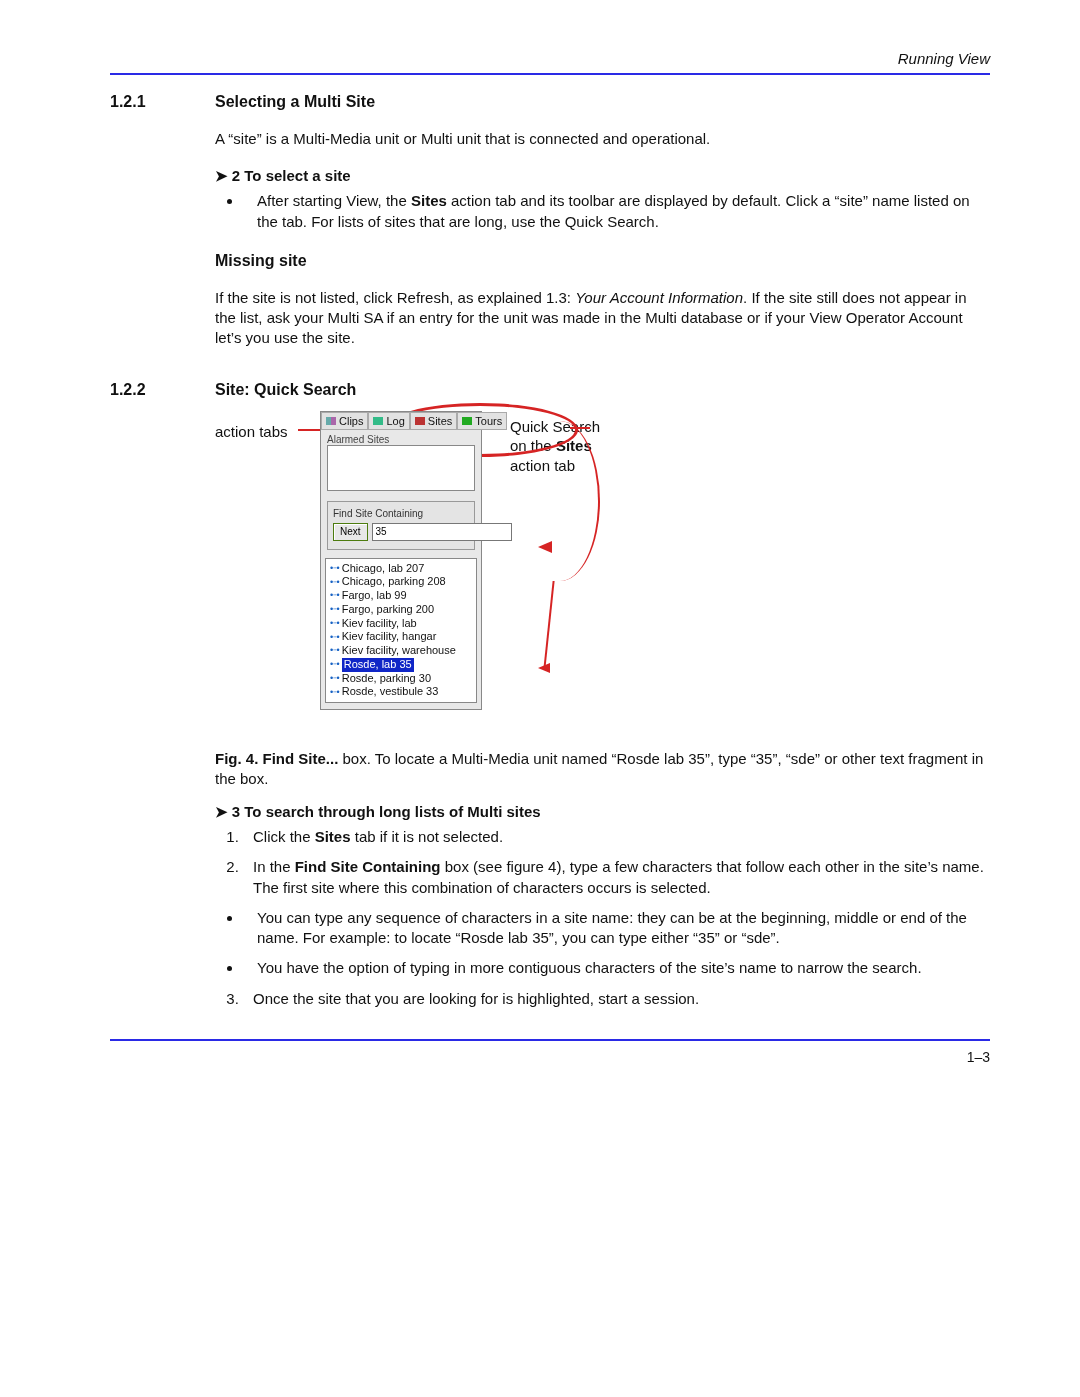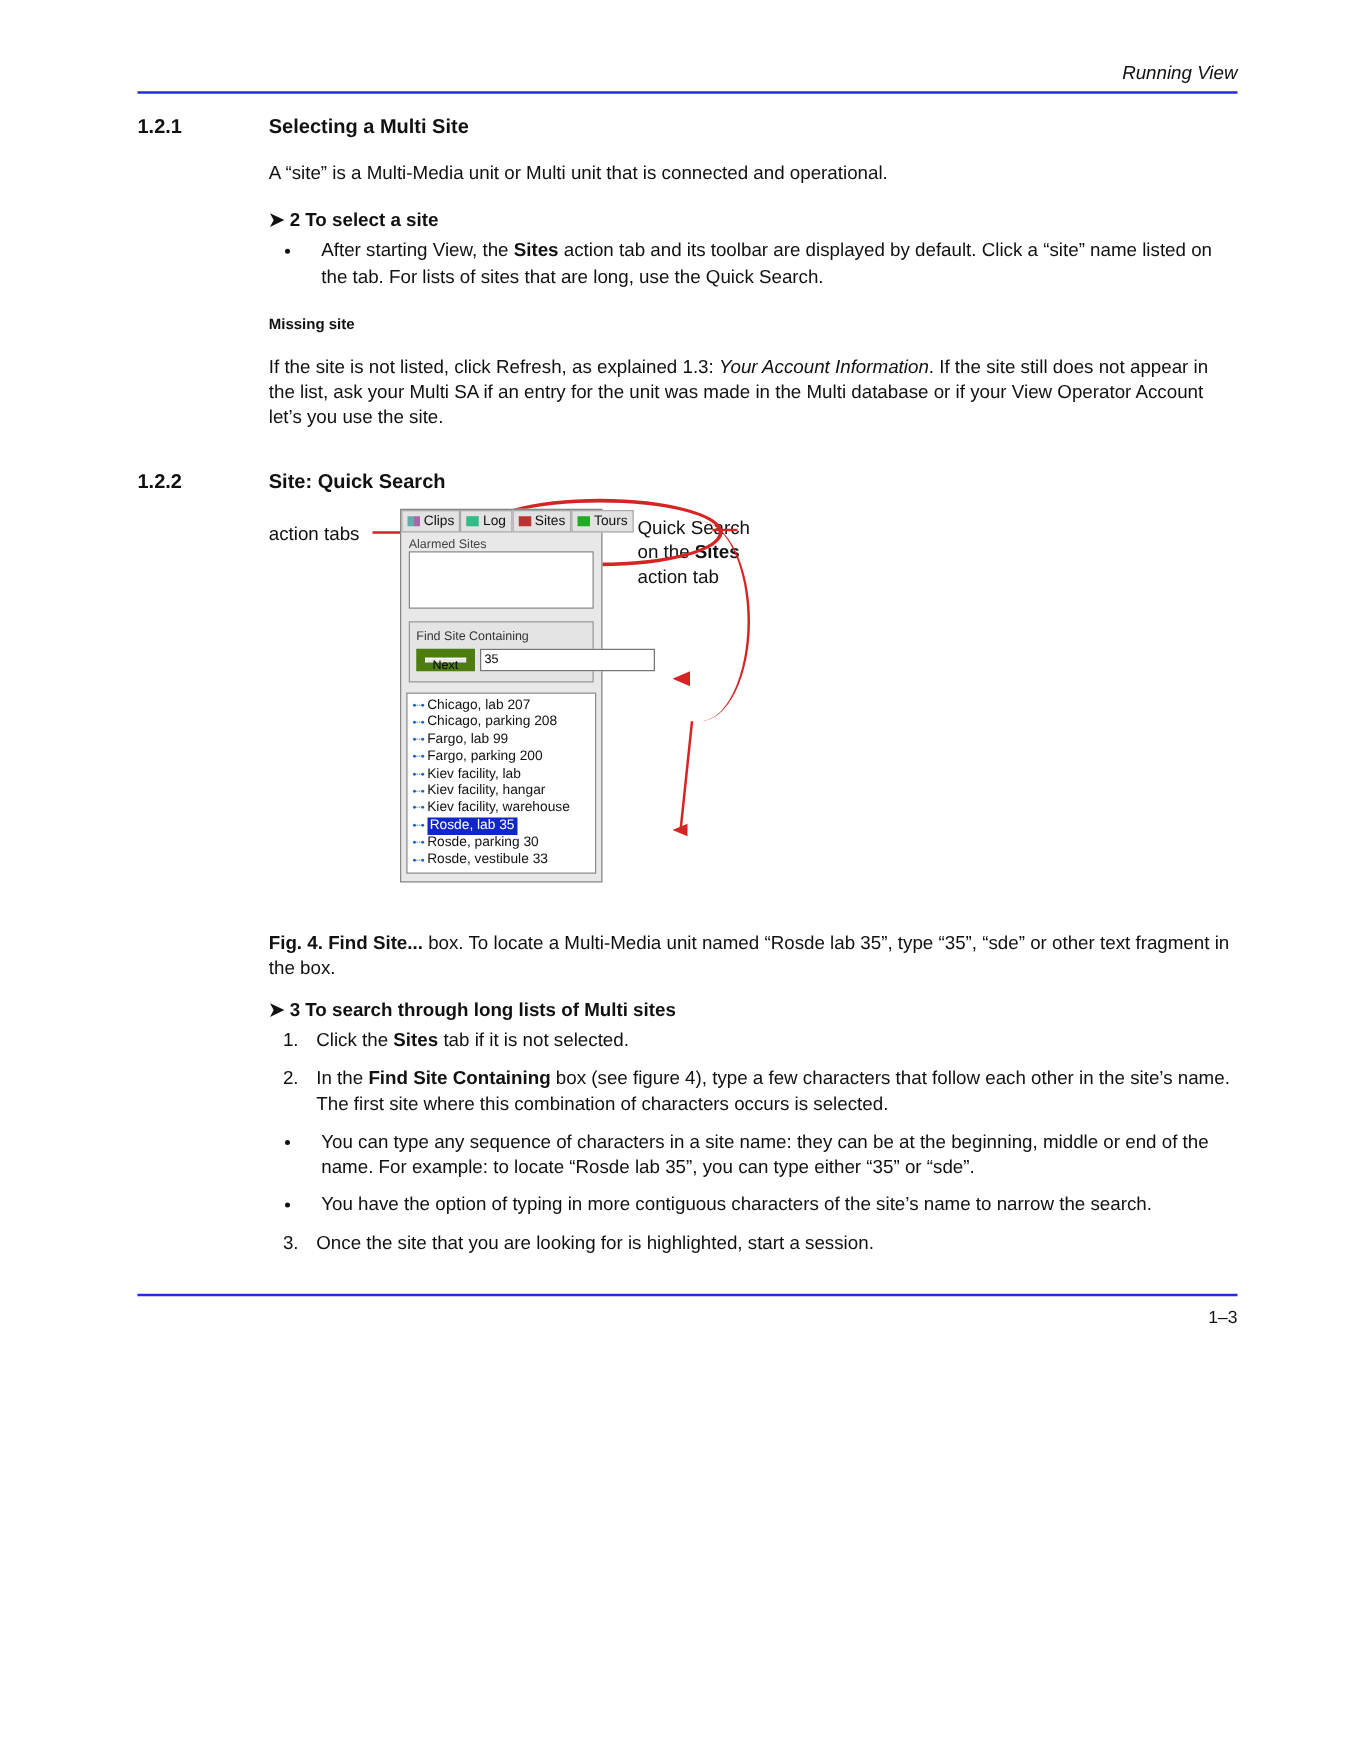--- a/index.html
+++ b/index.html
@@ -27,21 +27,21 @@
     border-top: 2px solid #2a2ae6;
     margin: 0 0 18px 0;
   }
   .hr-bot { margin: 30px 0 8px 0; }
   .sec-row { display: flex; margin-top: 10px; }
   .sec-num { width: 105px; font-weight: bold; font-size: 16px; }
   .sec-title { font-weight: bold; font-size: 16px; }
   .body-block { margin-left: 105px; }
   .para { margin: 18px 0; line-height: 1.35; }
   .proc-head { font-weight: bold; margin: 14px 0 6px 0; }
-  .sub-head { font-family: Arial, sans-serif; font-weight: bold; margin: 20px 0 6px 0; font-size: 12px; }
+  .sub-head { font-family: Arial, sans-serif; font-weight: bold; margin: 20px 0 6px 0; font-size: 16px; }
   ul.bul, ol.num { margin: 4px 0 4px 28px; padding: 0; }
   ul.bul li, ol.num li { margin: 6px 0 10px 0; padding-left: 14px; line-height: 1.35; }
   ol.num { list-style: decimal; }
   ol.num li { padding-left: 10px; }
   .fig-wrap { display: flex; align-items: flex-start; margin: 12px 0 8px 0; height: 330px; position: relative; }
   .fig-label-left { width: 85px; font-size: 15px; padding-top: 12px; }
   .fig-panel {
     width: 160px; border: 1px solid #888; background: #e8e8e8;
     display: flex; flex-direction: column; font-size: 11px;
     position: relative;
@@ -51,21 +51,21 @@
   .fig-tab .ticon { width: 10px; height: 8px; display: inline-block; }
   .ic-clips { background: linear-gradient(90deg,#6aa 50%,#a6a 50%); }
   .ic-log   { background: #3b8; }
   .ic-sites { background: #b33; }
   .ic-tours { background: #2a2; }
   .fig-group-title { font-size: 10px; color: #444; padding: 4px 6px 0 6px; }
   .alarmed-box { margin: 0 6px 6px 6px; height: 44px; background: #fff; border: 1px solid #888; }
   .find-box { margin: 4px 6px; border: 1px solid #999; padding: 6px 5px 8px 5px; background: #e4e4e4; }
   .find-title { font-size: 10px; color: #333; margin-bottom: 4px; }
   .find-row { display: flex; gap: 4px; }
-  .btn-next { width: 48px; height: 18px; font-size: 10px; background: #e8e8e8; border: 7px solid #4d7c0f; box-shadow: inset 1px 1px #fff; }
+  .btn-next { width: 48px; height: 18px; font-size: 10px; background: #e8e8e8; border: 1px solid #4d7c0f; box-shadow: inset 1px 1px #fff; }
   .inp-find { flex: 1; height: 16px; font-size: 10px; padding: 0 3px; border: 1px solid #777; background: #fff; }
   .site-list { margin: 4px 4px 6px 4px; background: #fff; border: 1px solid #888; padding: 3px 2px; }
   .site-item { display: flex; align-items: center; gap: 3px; padding: 0 2px; line-height: 1.25; white-space: nowrap; }
   .site-item .nodeic { color: #1762c4; font-size: 9px; letter-spacing: -1px; }
   .site-item.sel .txt { background: #1026c7; color: #fff; padding: 0 2px; }
   .fig-label-right { width: 140px; font-size: 15px; padding: 6px 0 0 28px; line-height: 1.3; }
   .fig-caption { margin: 8px 0 12px 0; line-height: 1.35; }
   .page-num { text-align: right; font-size: 14px; }
   b { font-weight: bold; }
   i { font-style: italic; }

